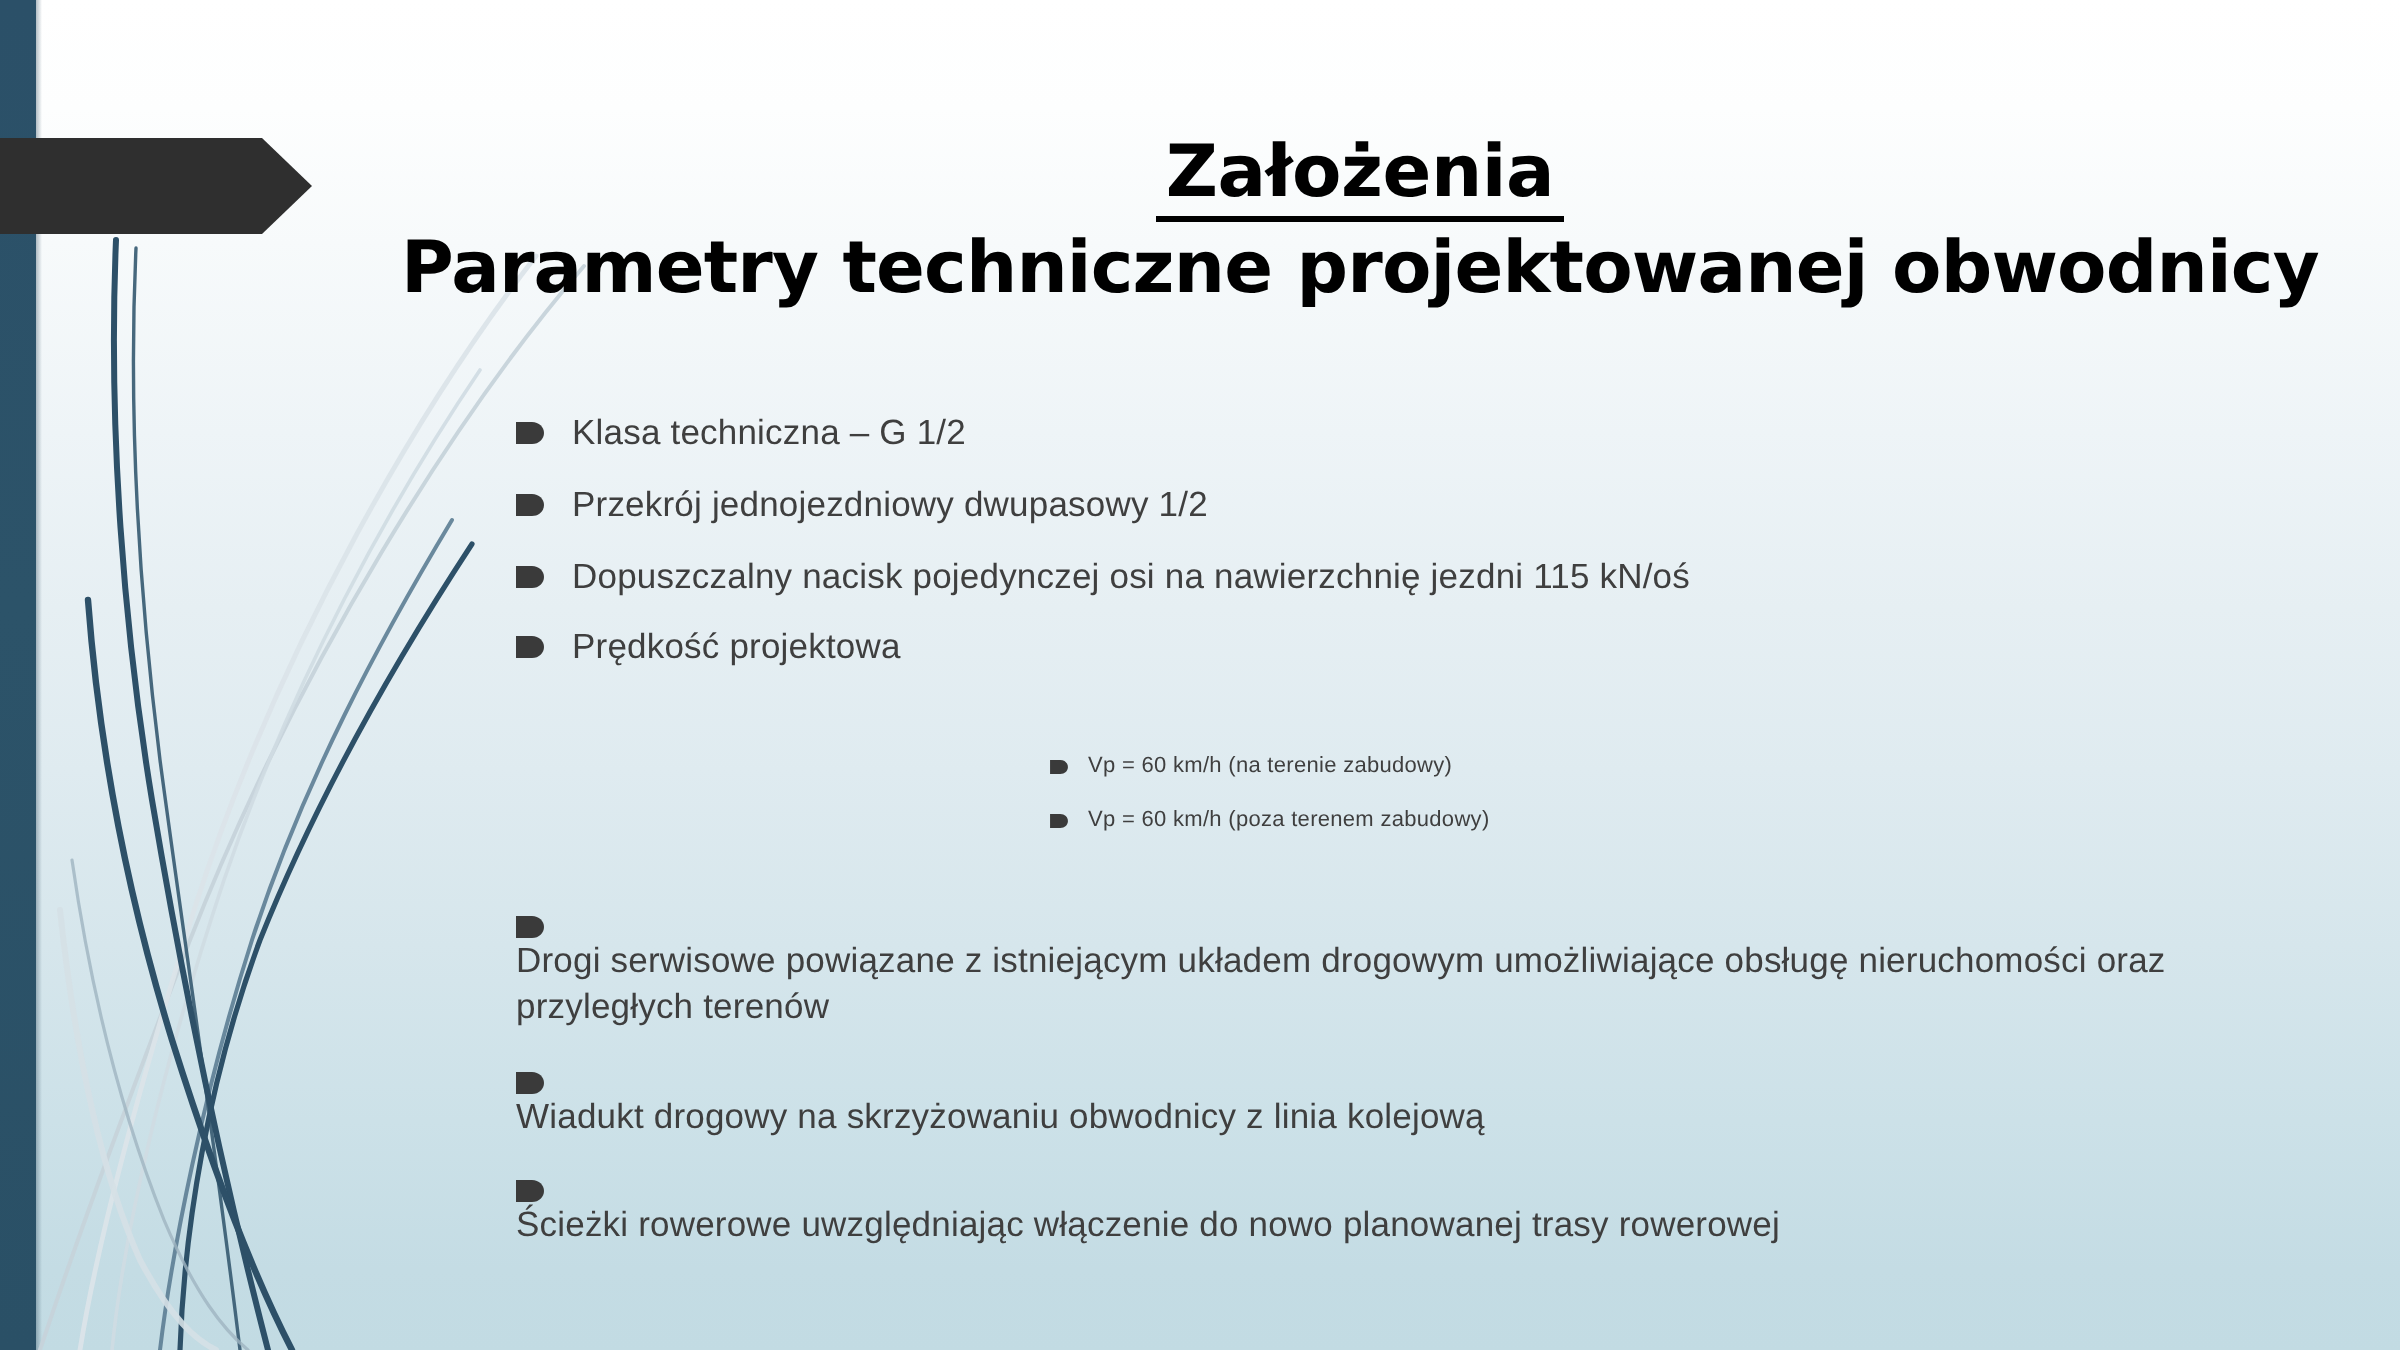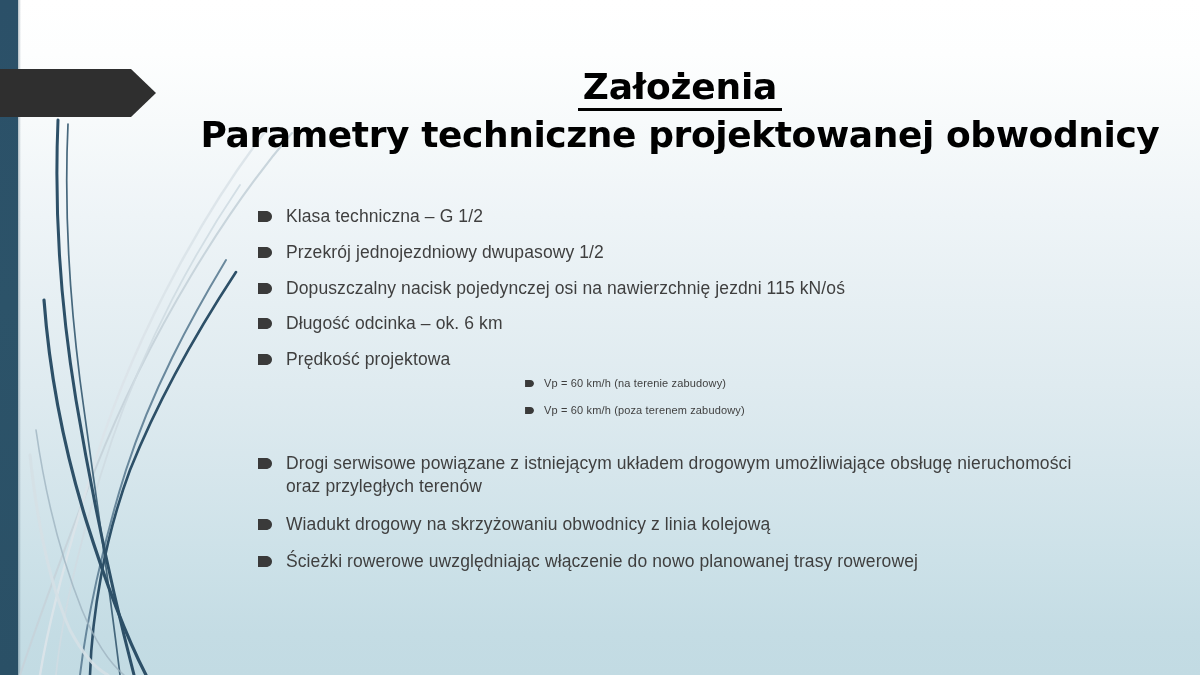--- a/index.html
+++ b/index.html
@@ -149,21 +149,21 @@
     letter-spacing: 0.15px;
     color: #3f3f3f;
   }
 
   #body-block-2 {
     position: absolute;
     left: 258px;
     top: 452px;
     width: 830px;
   }
-  #body-block-2 .bullet-row { margin-bottom: 15px; }
+  #body-block-2 .bullet-row { margin-bottom: 15px; flex-direction: column; }
 </style>
 </head>
 <body>
 
 <div id="slide">
 
   <div id="left-bar"></div>
   <div id="left-bar-edge"></div>
 
   <div id="banner">
@@ -226,28 +226,20 @@
 
     <div class="bullet-row l1">
       <span class="marker">
         <svg width="14" height="11" viewBox="0 0 14 11">
             <path d="M0,0 L8,0 C11.5,0 14,2.5 14,5.5 C14,8.5 11.5,11 8,11 L0,11 Z" fill="#3a3a3a"></path>
           </svg>
       </span>
       <span class="btext">Dopuszczalny nacisk pojedynczej osi na nawierzchnię jezdni 115 kN/oś</span>
     </div>
 
-    <div class="bullet-row l1">
-      <span class="marker">
-        <svg width="14" height="11" viewBox="0 0 14 11">
-            <path d="M0,0 L8,0 C11.5,0 14,2.5 14,5.5 C14,8.5 11.5,11 8,11 L0,11 Z" fill="#3a3a3a"></path>
-          </svg>
-      </span>
-      <span class="btext">Długość odcinka – ok. 6 km</span>
-    </div>
 
     <div class="bullet-row l1">
       <span class="marker">
         <svg width="14" height="11" viewBox="0 0 14 11">
             <path d="M0,0 L8,0 C11.5,0 14,2.5 14,5.5 C14,8.5 11.5,11 8,11 L0,11 Z" fill="#3a3a3a"></path>
           </svg>
       </span>
       <span class="btext">Prędkość projektowa</span>
     </div>
 

